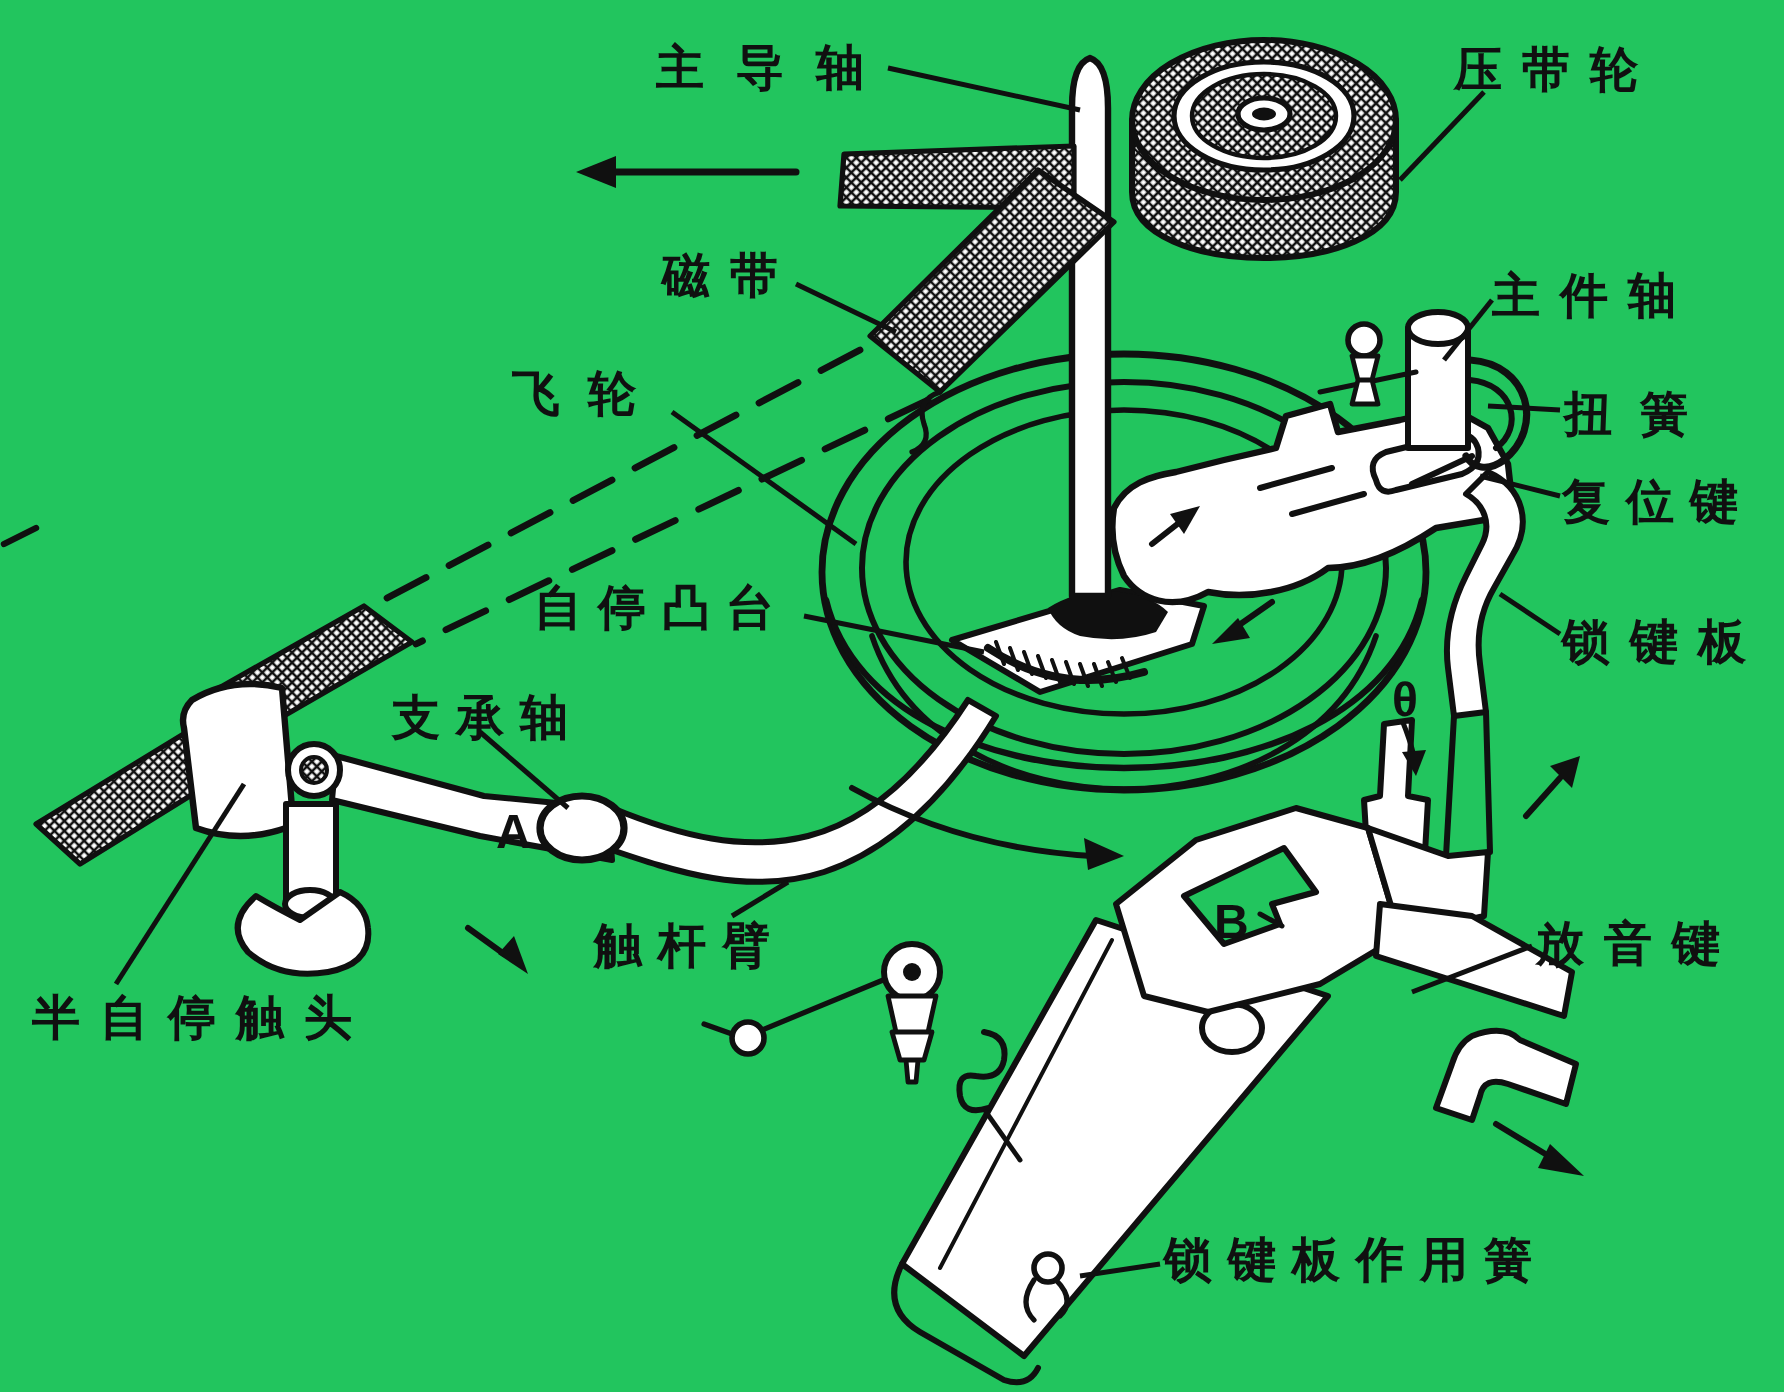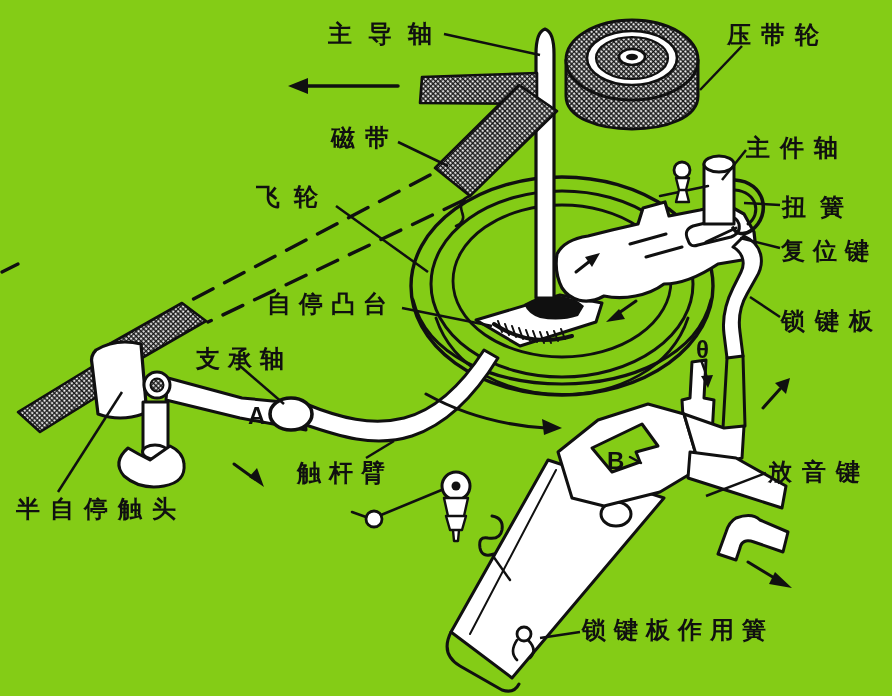--- a/index.html
+++ b/index.html
@@ -1,16 +1,16 @@
 <!DOCTYPE html>
 <html><head>
 <meta charset="utf-8">
 <style>
   html,body{margin:0;padding:0;background:#ffffff;}
-  .stage{position:relative;width:892px;height:696px;background:#84cc16;overflow:hidden;}
+  .stage{position:relative;width:892px;height:696px;background:#22c55e;overflow:hidden;}
   svg{display:block;font-family:"Liberation Sans", sans-serif;}
   .lbl{font-weight:bold;font-size:24px;fill:#101010;}
   .lbl.sp8{letter-spacing:8px;}
   .lbl.sp10{letter-spacing:10px;}
   .lbl.sp14{letter-spacing:14px;}
   .lbl.sp16{letter-spacing:16px;}
   .ln{stroke:#101010;fill:none;stroke-linecap:round;stroke-linejoin:round;}
   .w{fill:#ffffff;stroke:#101010;stroke-linejoin:round;}
   .h{fill:url(#hatch);stroke:#101010;stroke-linejoin:round;}
   .blk{fill:#101010;stroke:none;}

